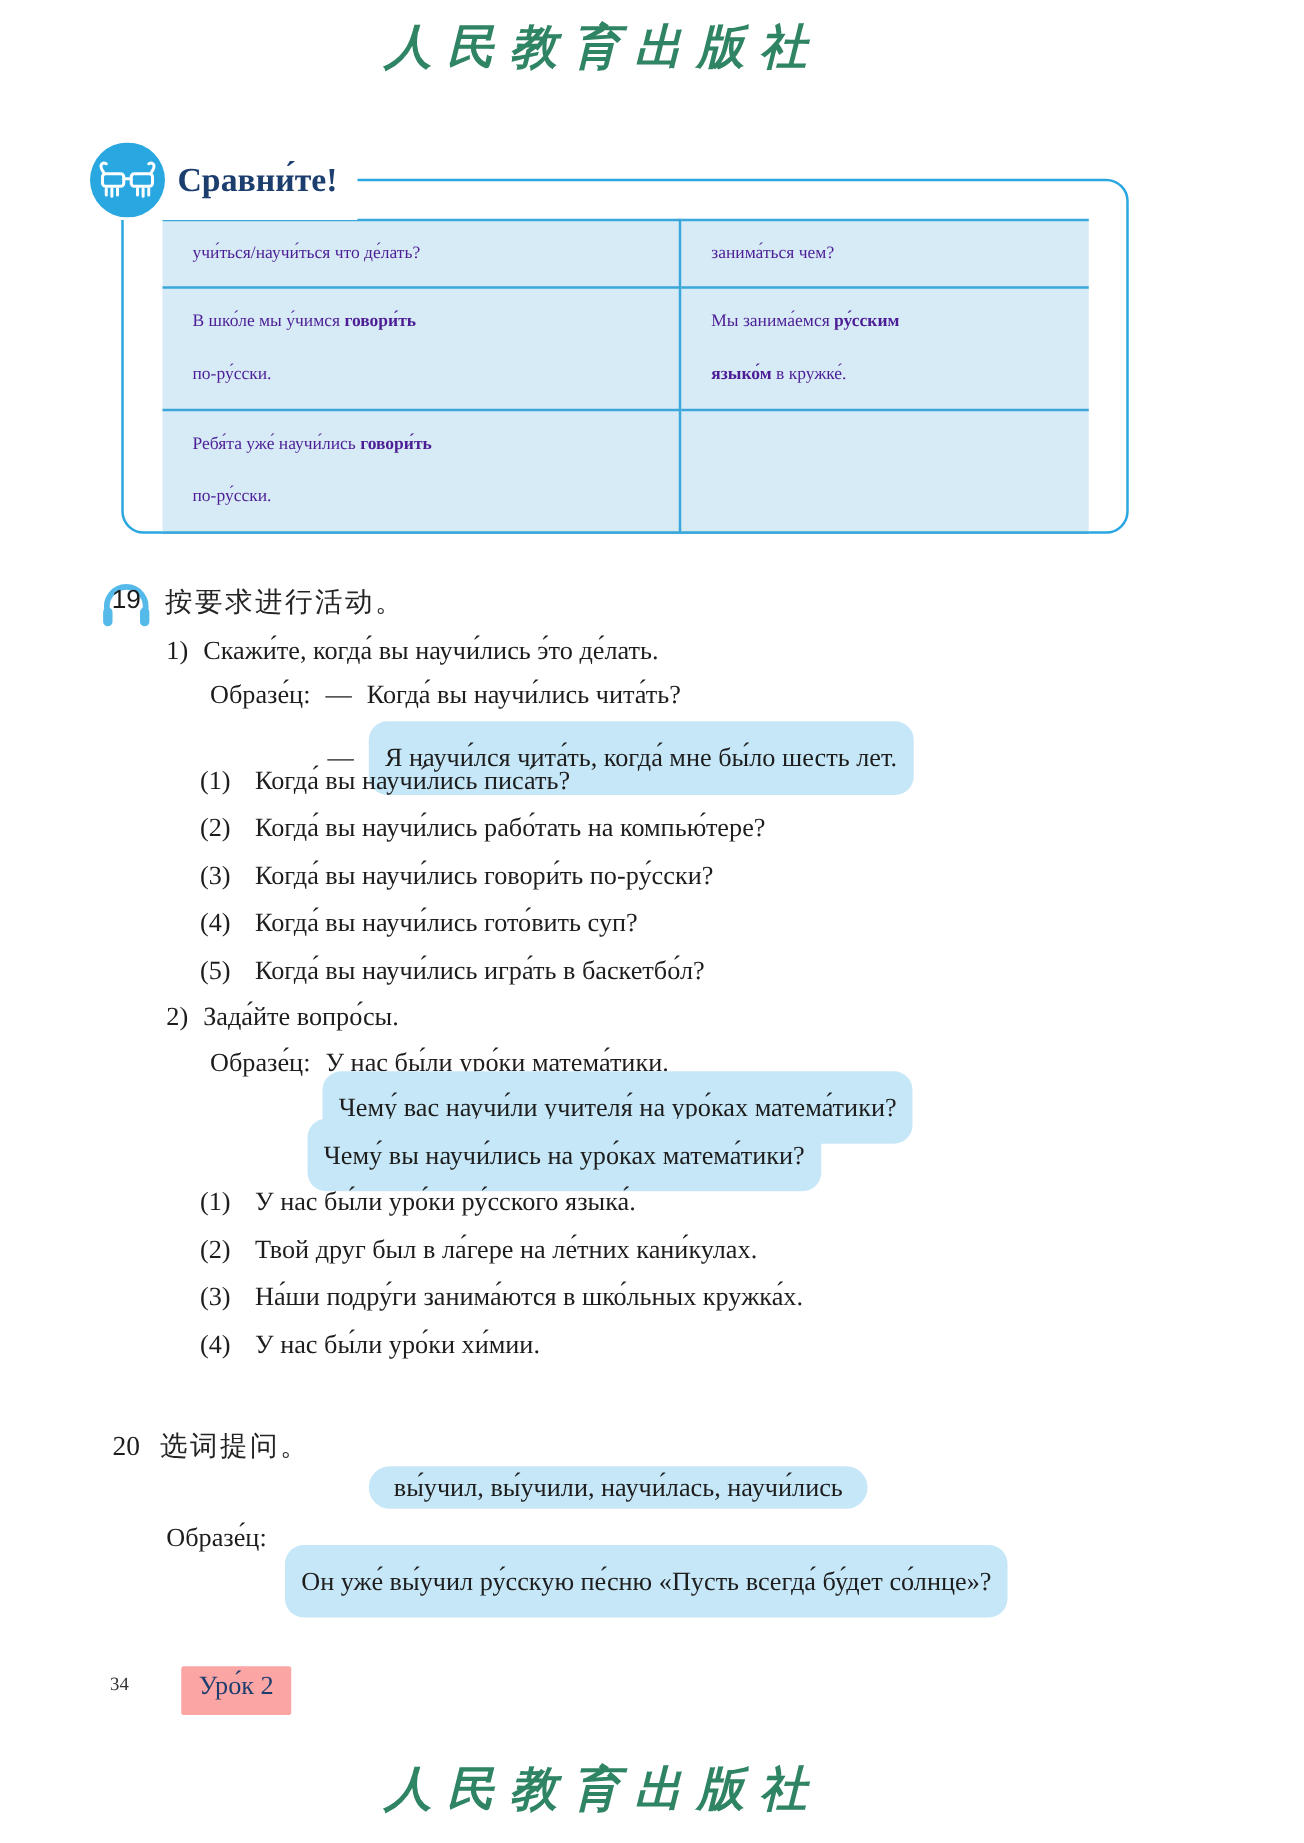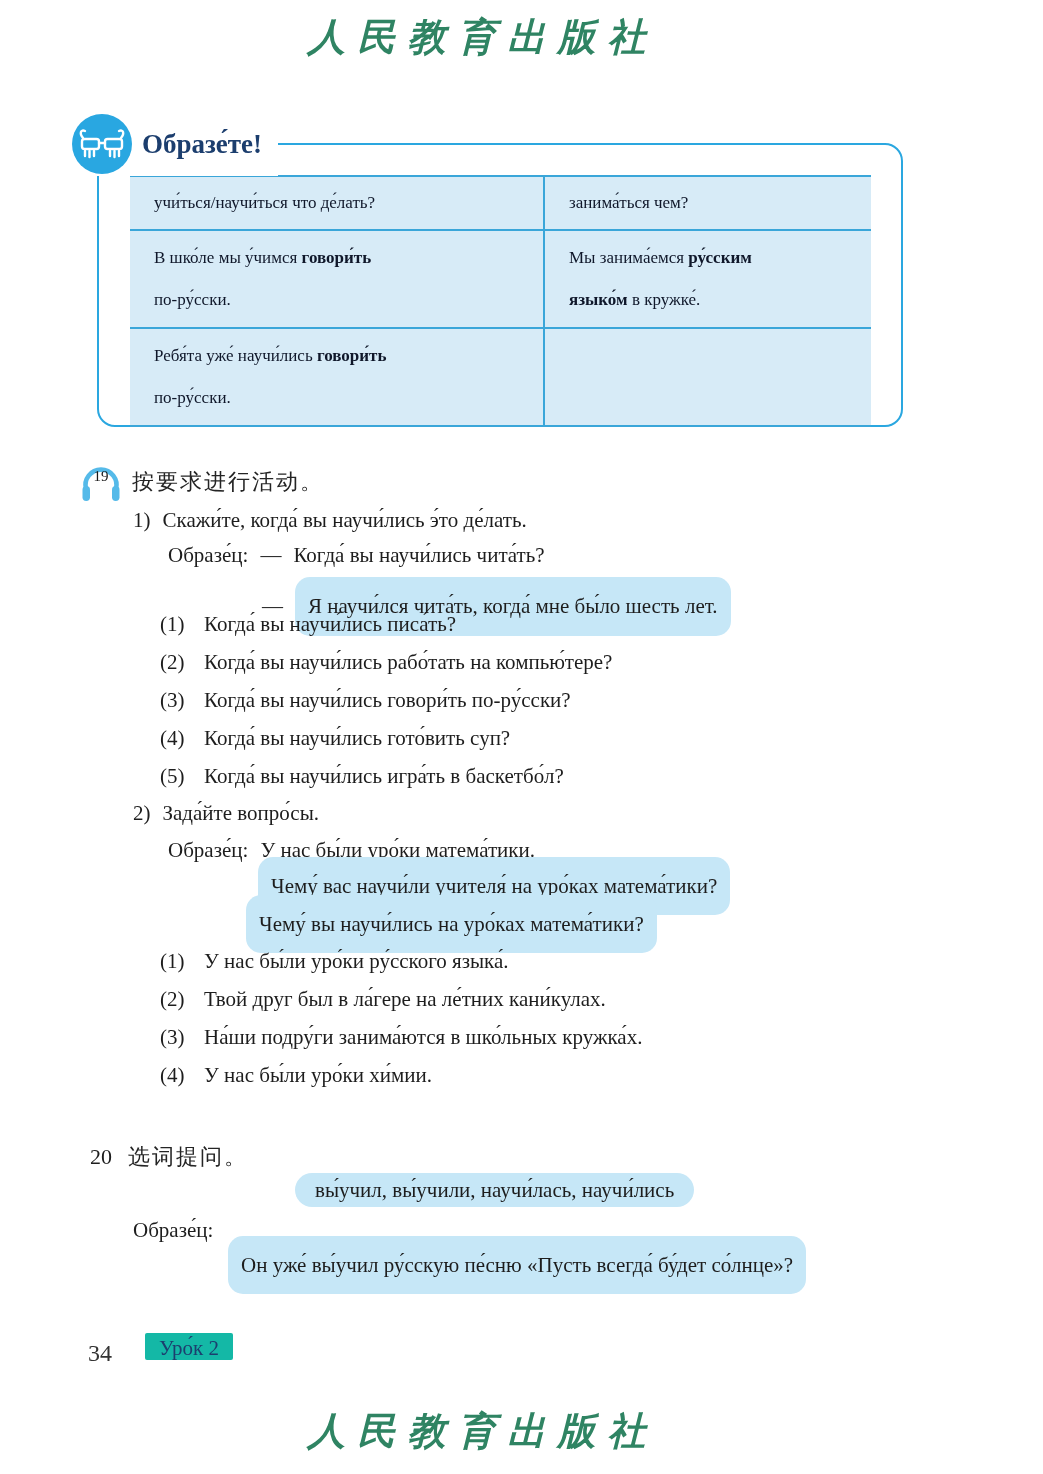--- a/index.html
+++ b/index.html
@@ -9,35 +9,35 @@
   .zh{font-family:"DejaVu Sans","Liberation Sans",sans-serif;font-size:22px;color:#242424;letter-spacing:2px;}
   .logo{font-family:"DejaVu Serif",serif;font-style:italic;font-weight:bold;font-size:38px;letter-spacing:12px;color:#2f8463;width:100%;text-align:center;}
 
   
   .cbox{left:97px;top:143px;width:802px;height:280px;border:2.5px solid #2aa7e0;border-radius:18px;}
   .clegend{left:70px;top:112px;display:flex;align-items:center;gap:10px;background:#ffffff;padding:2px 16px 2px 2px;}
   .ctitle{font-family:"Liberation Serif","DejaVu Serif",serif;font-weight:bold;font-size:27px;color:#1c3e6e;}
   .ctable{left:130px;top:175px;width:741px;border-collapse:collapse;table-layout:fixed;}
   .ctable td{background:#d7ebf7;border-top:2px solid #3aa6d9;border-bottom:2px solid #3aa6d9;
              padding:6px 14px 6px 24px;vertical-align:middle;
-             font-family:"Liberation Serif","DejaVu Serif",serif;font-size:17px;color:#0f172a;line-height:42px;}
+             font-family:"Liberation Serif","DejaVu Serif",serif;font-size:14px;color:#4c1d95;line-height:42px;}
   .ctable td.c1{width:375px;border-right:2px solid #3aa6d9;}
   .ctable tr.hdr td{height:40px;line-height:28px;}
   .ctable b{font-weight:bold;}
 
   
   .exhead{display:flex;align-items:center;gap:10px;}
   .badge{position:relative;display:inline-block;width:42px;height:48px;flex:0 0 auto;}
   .badge-num{position:absolute;left:0;right:0;top:10px;text-align:center;
-             font-family:Liberation Serif, serif;font-size:15px;color:#1a1a1a;}
+             font-family:Liberation Sans, sans-serif;font-size:21px;color:#1a1a1a;}
   .line{display:flex;align-items:baseline;gap:12px;white-space:nowrap;}
   .hl{background:#c6e7f7;border-radius:15px;padding:17px 13px;white-space:nowrap;}
   .items .item{display:flex;height:38px;align-items:center;white-space:nowrap;}
   .items .inum{width:44px;flex:0 0 auto;}
-  .lesson-badge{background:#14b8a6;padding:3px 14px 0;color:#1c3e6e;border-radius:2px;}
+  .lesson-badge{background:#fca5a5;padding:3px 14px 12px;color:#1c3e6e;border-radius:2px;}
 </style>
 </head>
 <body>
 
 <div class="page">
 
   <div class="abs logo" style="top:12px;">人民教育出版社</div>
 
   <div class="abs cbox"></div>
 
@@ -66,21 +66,21 @@
           <rect x="10" y="25" width="17" height="10" rx="2.5"></rect>
           <rect x="33" y="25" width="17" height="10" rx="2.5"></rect>
           <path d="M27 29 h6"></path>
           <path d="M11 24 C7 19 9 15 13 17"></path>
           <path d="M49 24 C53 19 51 15 47 17"></path>
           <path d="M13 37 v5 M17.5 37 v6 M22 37 v5"></path>
           <path d="M38 37 v5 M42.5 37 v6 M47 37 v5"></path>
         </g>
       </svg>
     </span>
-    <span class="ctitle">Образе́те!</span>
+    <span class="ctitle">Сравни́те!</span>
   </div>
 
   <div class="abs exhead" style="left:80px;top:458px;">
     <span class="badge">
       <svg class="abs" style="left:0;top:0;" width="42" height="48" viewBox="0 0 42 48">
         <path d="M6 31 a15.5 15.5 0 1 1 30 0" stroke="#55bae9" stroke-width="4.6" fill="none" stroke-linecap="round"></path>
         <rect x="2.5" y="28" width="7.5" height="15" rx="3.7" fill="#55bae9"></rect>
         <rect x="32" y="28" width="7.5" height="15" rx="3.7" fill="#55bae9"></rect>
       </svg>
       <span class="badge-num">19</span>
@@ -164,20 +164,20 @@
   <div class="abs ru" style="left:295px;top:1178px;">
     <span class="hl" style="padding:5px 20px;border-radius:17px;">вы́учил, вы́учили, научи́лась, научи́лись</span>
   </div>
   <div class="abs line ru" style="left:133px;top:1218px;gap:18px;">
     <span>Образе́ц:</span>
   </div>
   <div class="abs ru" style="left:228px;top:1253px;">
     <span class="hl">Он уже́ вы́учил ру́сскую пе́сню «Пусть всегда́ бу́дет со́лнце»?</span>
   </div>
 
-  <div class="abs ru" style="left:88px;top:1340px;font-size:24px;color:#333;">34</div>
+  <div class="abs ru" style="left:88px;top:1340px;font-size:15px;color:#333;">34</div>
   <div class="abs ru" style="left:145px;top:1336px;">
     <span class="lesson-badge">Уро́к 2</span>
   </div>
 
   <div class="abs logo" style="top:1406px;">人民教育出版社</div>
 
 </div>
 
 </body></html>

